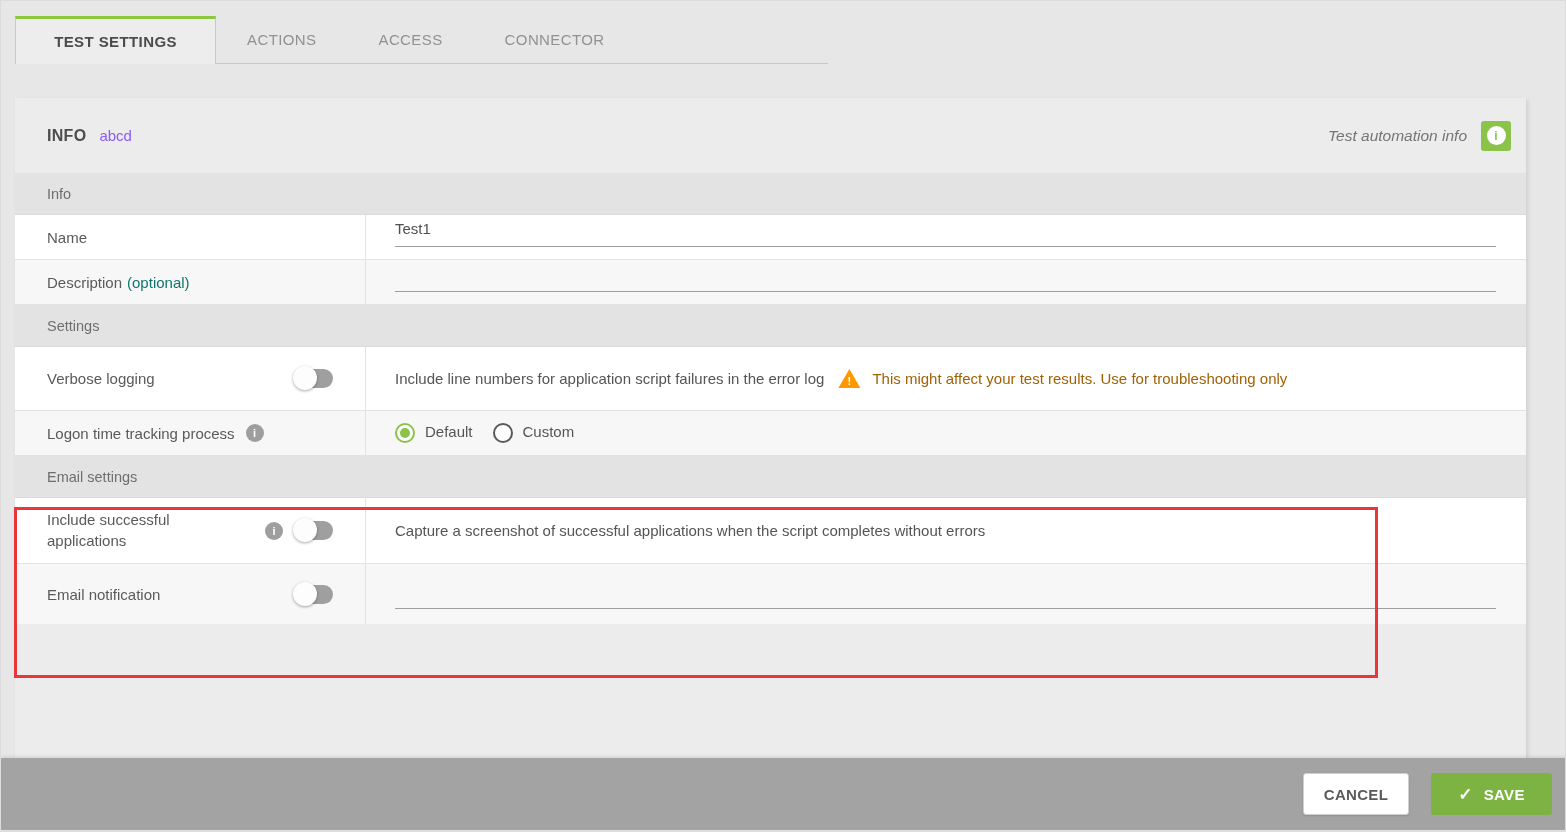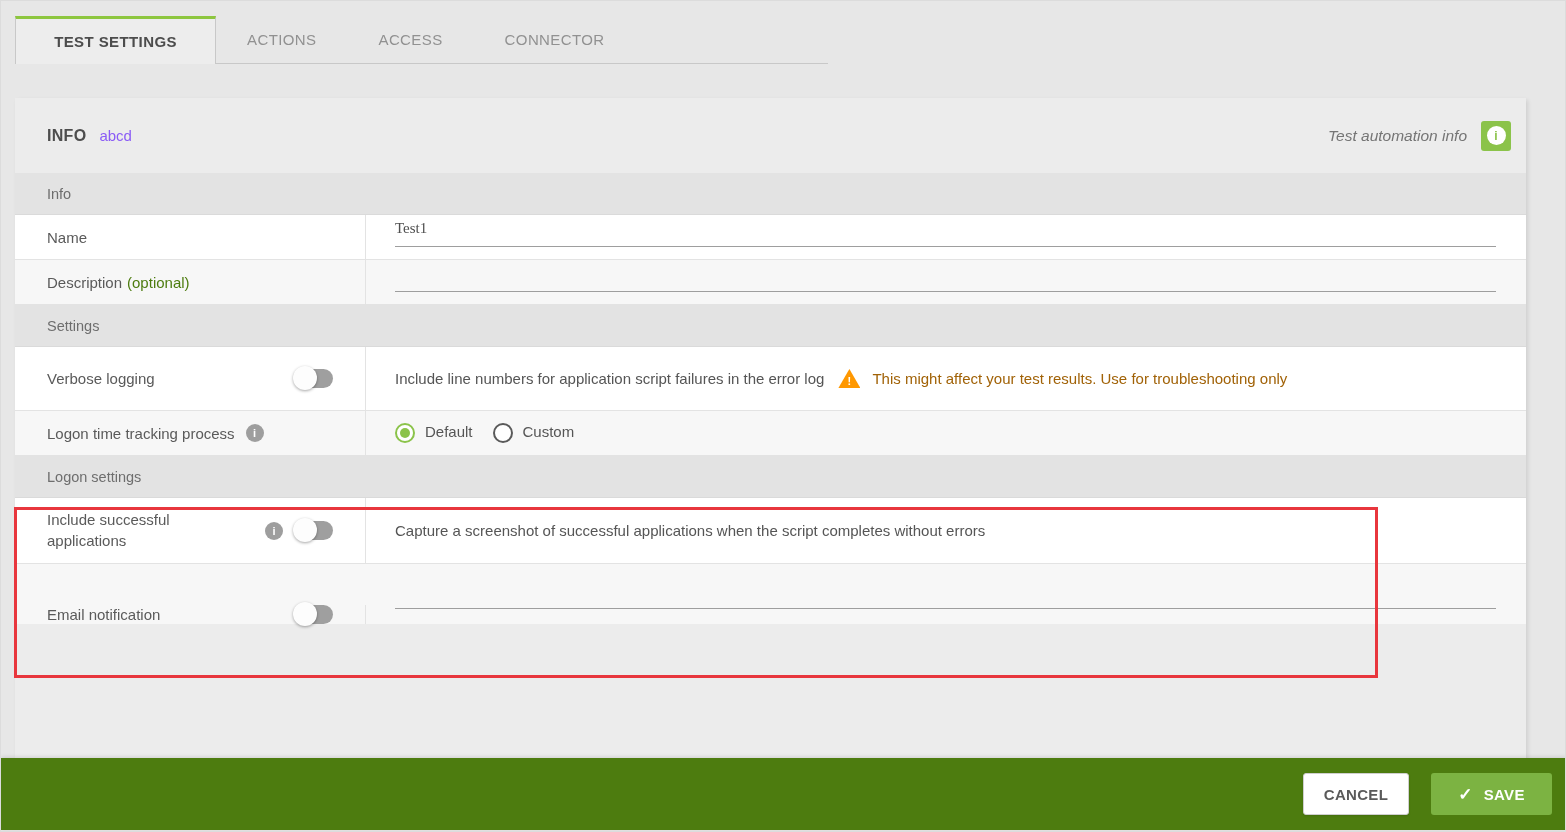--- a/index.html
+++ b/index.html
@@ -72,33 +72,33 @@
     border-right:1px solid #e3e3e3;
     display:flex; align-items:center;
     padding:0 16px 0 32px;
     font-size:15px; color:#5a5a5a;
   }
   .row-right {
     flex:1; display:flex; align-items:center;
     padding:0 30px 0 29px;
     font-size:15px; color:#555555;
   }
-  .h63 { height:45px; } .h64 { height:64px; } .h66 { height:66px; } .h60 { height:60px;align-items:flex-end; }
-
-  .optional { color:#4d7c0f; margin-left:5px; }
+  .h63 { height:45px; } .h64 { height:64px; } .h66 { height:66px; } .h60 { height:60px; }
+
+  .optional { color:#0f766e; margin-left:5px; }
 
   .uline {
     flex:1; align-self:stretch;
     display:flex; align-items:flex-end;
     margin-bottom:12px;
     border-bottom:1px solid #9e9e9e;
   }
   .uline input {
     width:100%; border:none; outline:none; background:transparent;
-    font-family:Liberation Serif, serif;
+    font-family:Liberation Sans, sans-serif;
     font-size:15px; color:#4f4f4f; padding:0 0 9px 0;
   }
 
   
   .toggle {
     position:relative; width:37px; height:19px; border-radius:10px;
     background:#9f9f9f; margin-left:auto; margin-right:16px;
     cursor:pointer; flex:0 0 auto;
   }
   .toggle .knob {
@@ -140,21 +140,21 @@
     position:absolute; left:-1px; top:409px;
     width:1364px; height:171px;
     border:3px solid #e8363d;
     pointer-events:none; z-index:5;
   }
 
   
   .footer {
     position:absolute; left:0; top:757px;
     width:1566px; height:72px;
-    background:#4d7c0f;
+    background:#a3a3a3;
     box-shadow:0 -1px 4px rgba(0,0,0,.12);
     display:flex; align-items:center; justify-content:flex-end;
     padding-right:15px; gap:22px;
   }
   .btn {
     height:42px; border-radius:3px; font-size:15px; font-weight:bold;
     display:flex; align-items:center; justify-content:center;
     cursor:pointer; letter-spacing:.3px;
     font-family:"Liberation Sans", sans-serif;
   }
@@ -241,21 +241,21 @@
           </span>
         <span class="radio-label">Default</span>
       </span>
       <span class="radio-option">
         <span class="radio"></span>
         <span class="radio-label">Custom</span>
       </span>
     </div>
   </div>
 
-  <div class="section-header">Logon settings</div>
+  <div class="section-header">Email settings</div>
 
   <div class="row h66">
     <div class="row-left">
       <span class="two-line">Include successful applications</span>
       <span class="gray-info" style="margin-left:auto;">i</span>
       <span class="toggle" style="margin-left:13px;">
         <span class="knob"></span>
       </span>
     </div>
     <div class="row-right">

